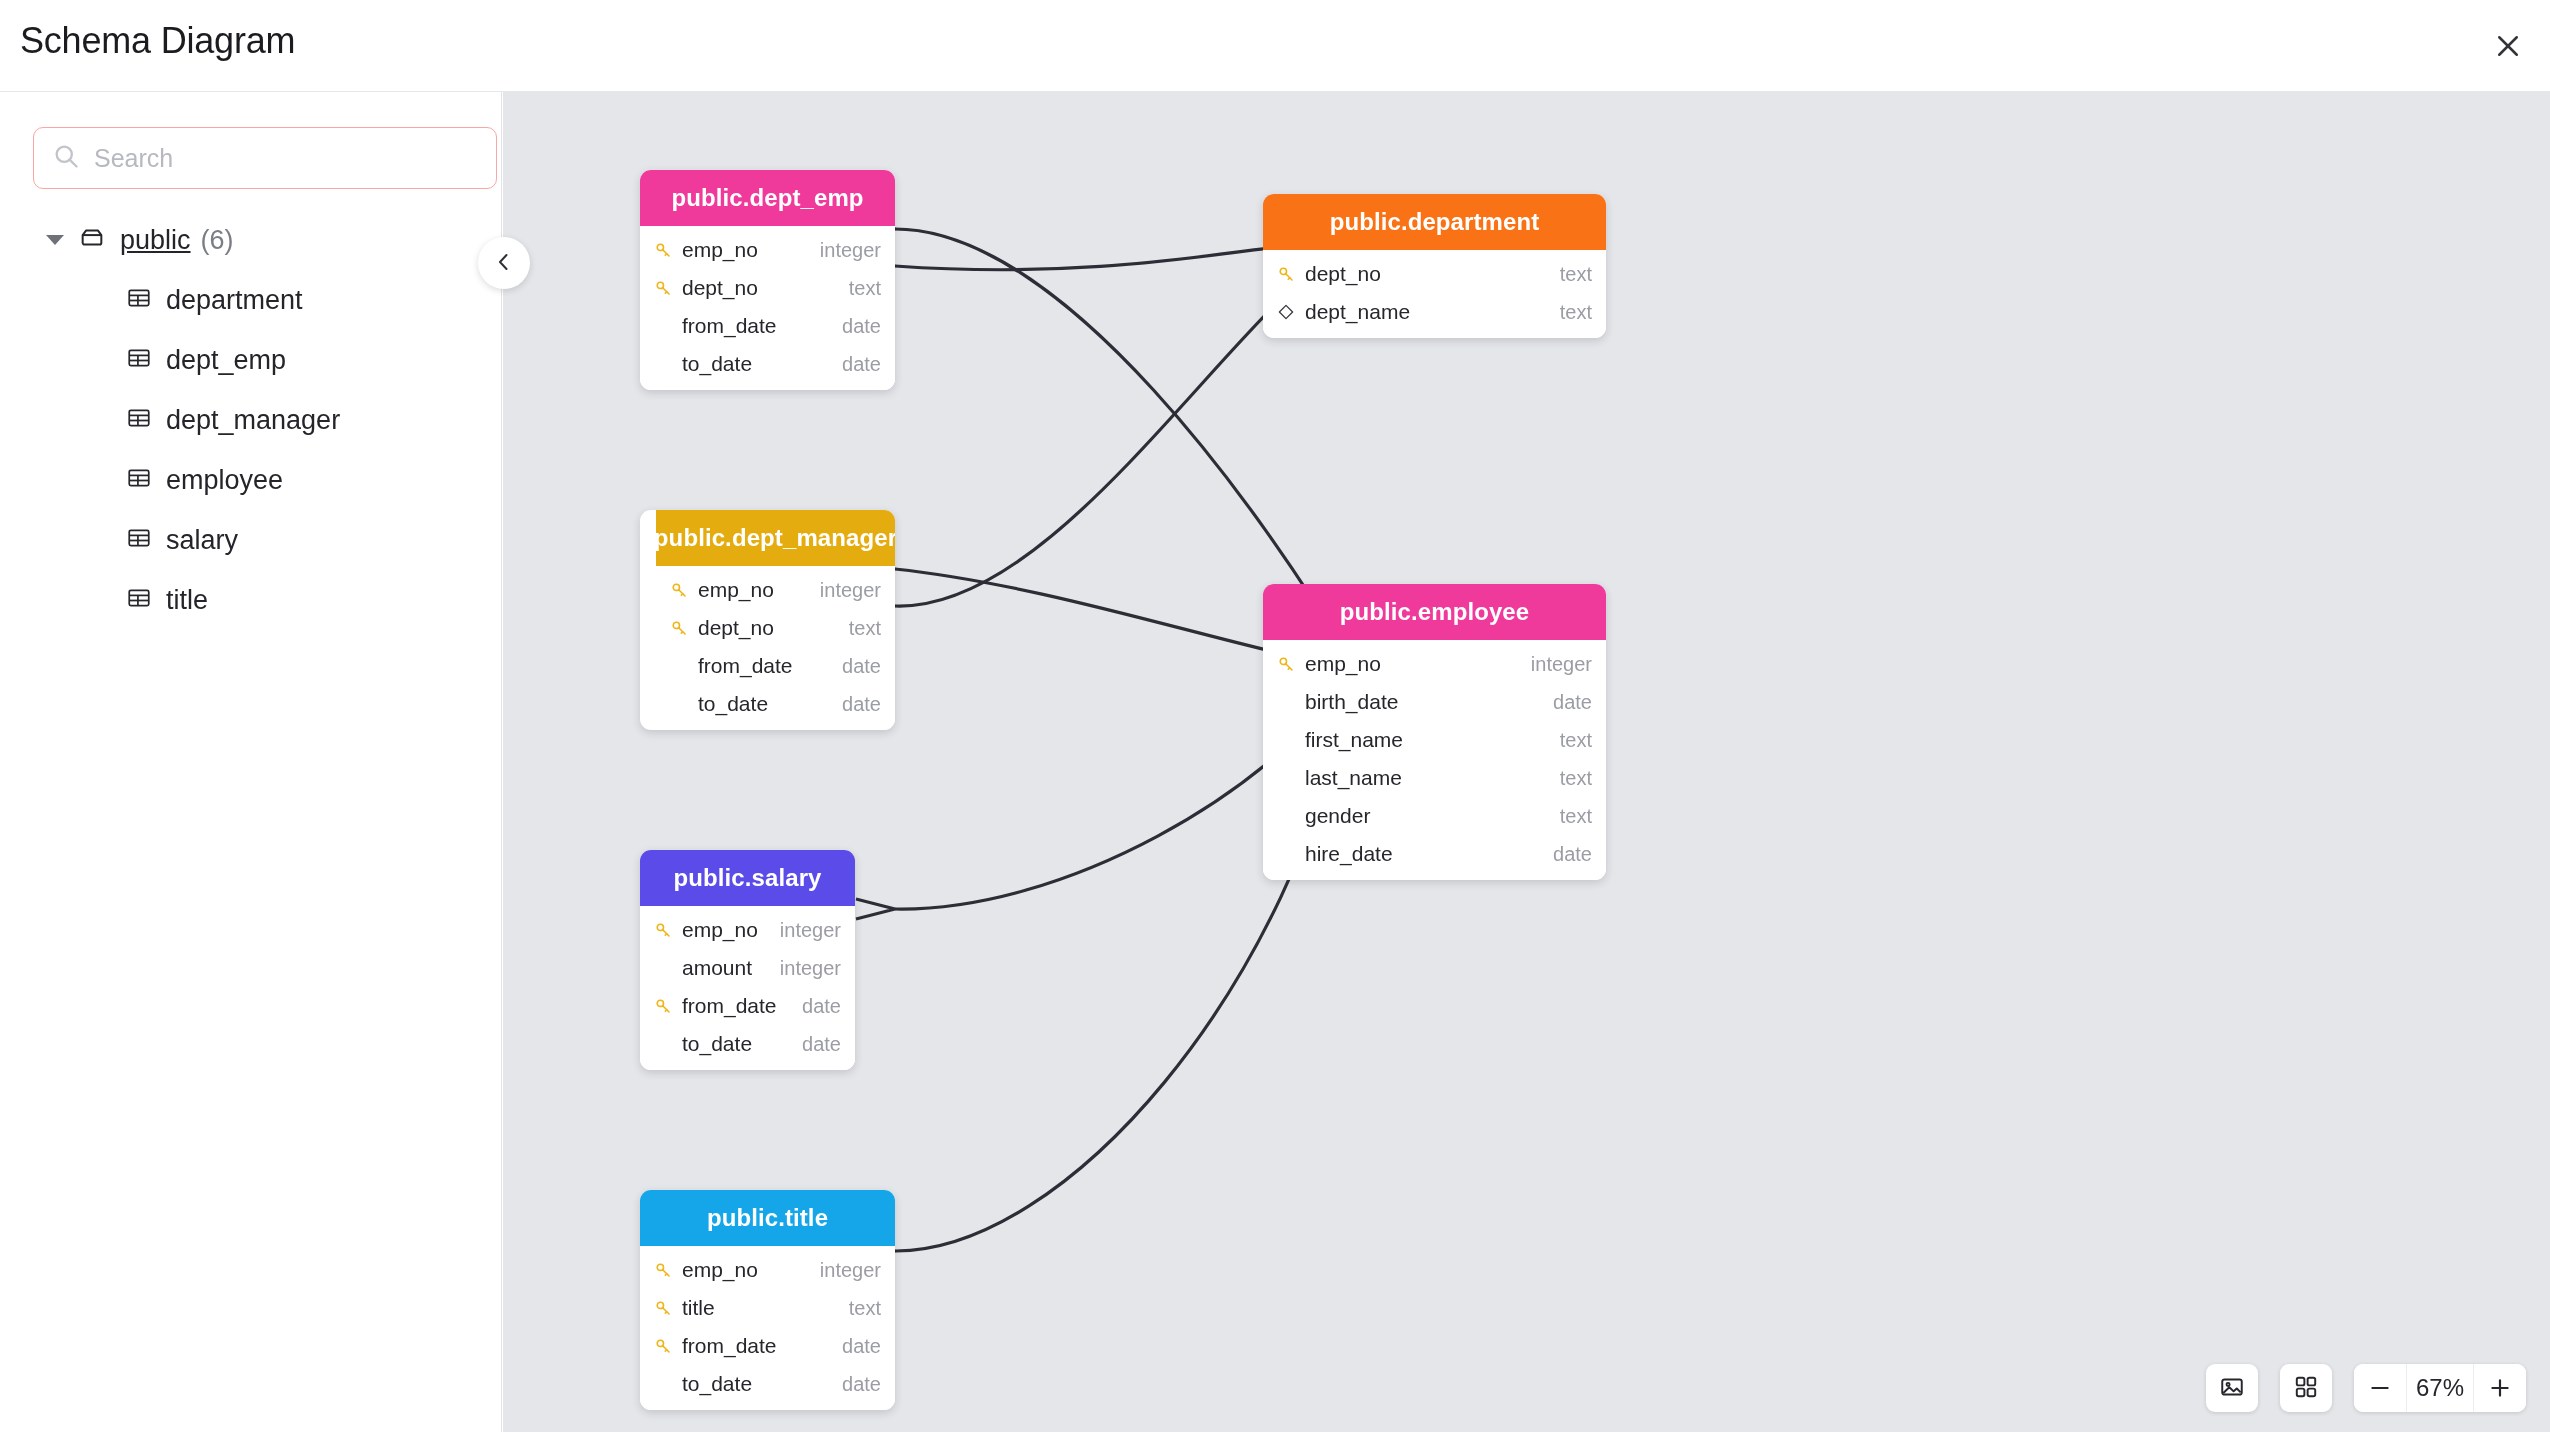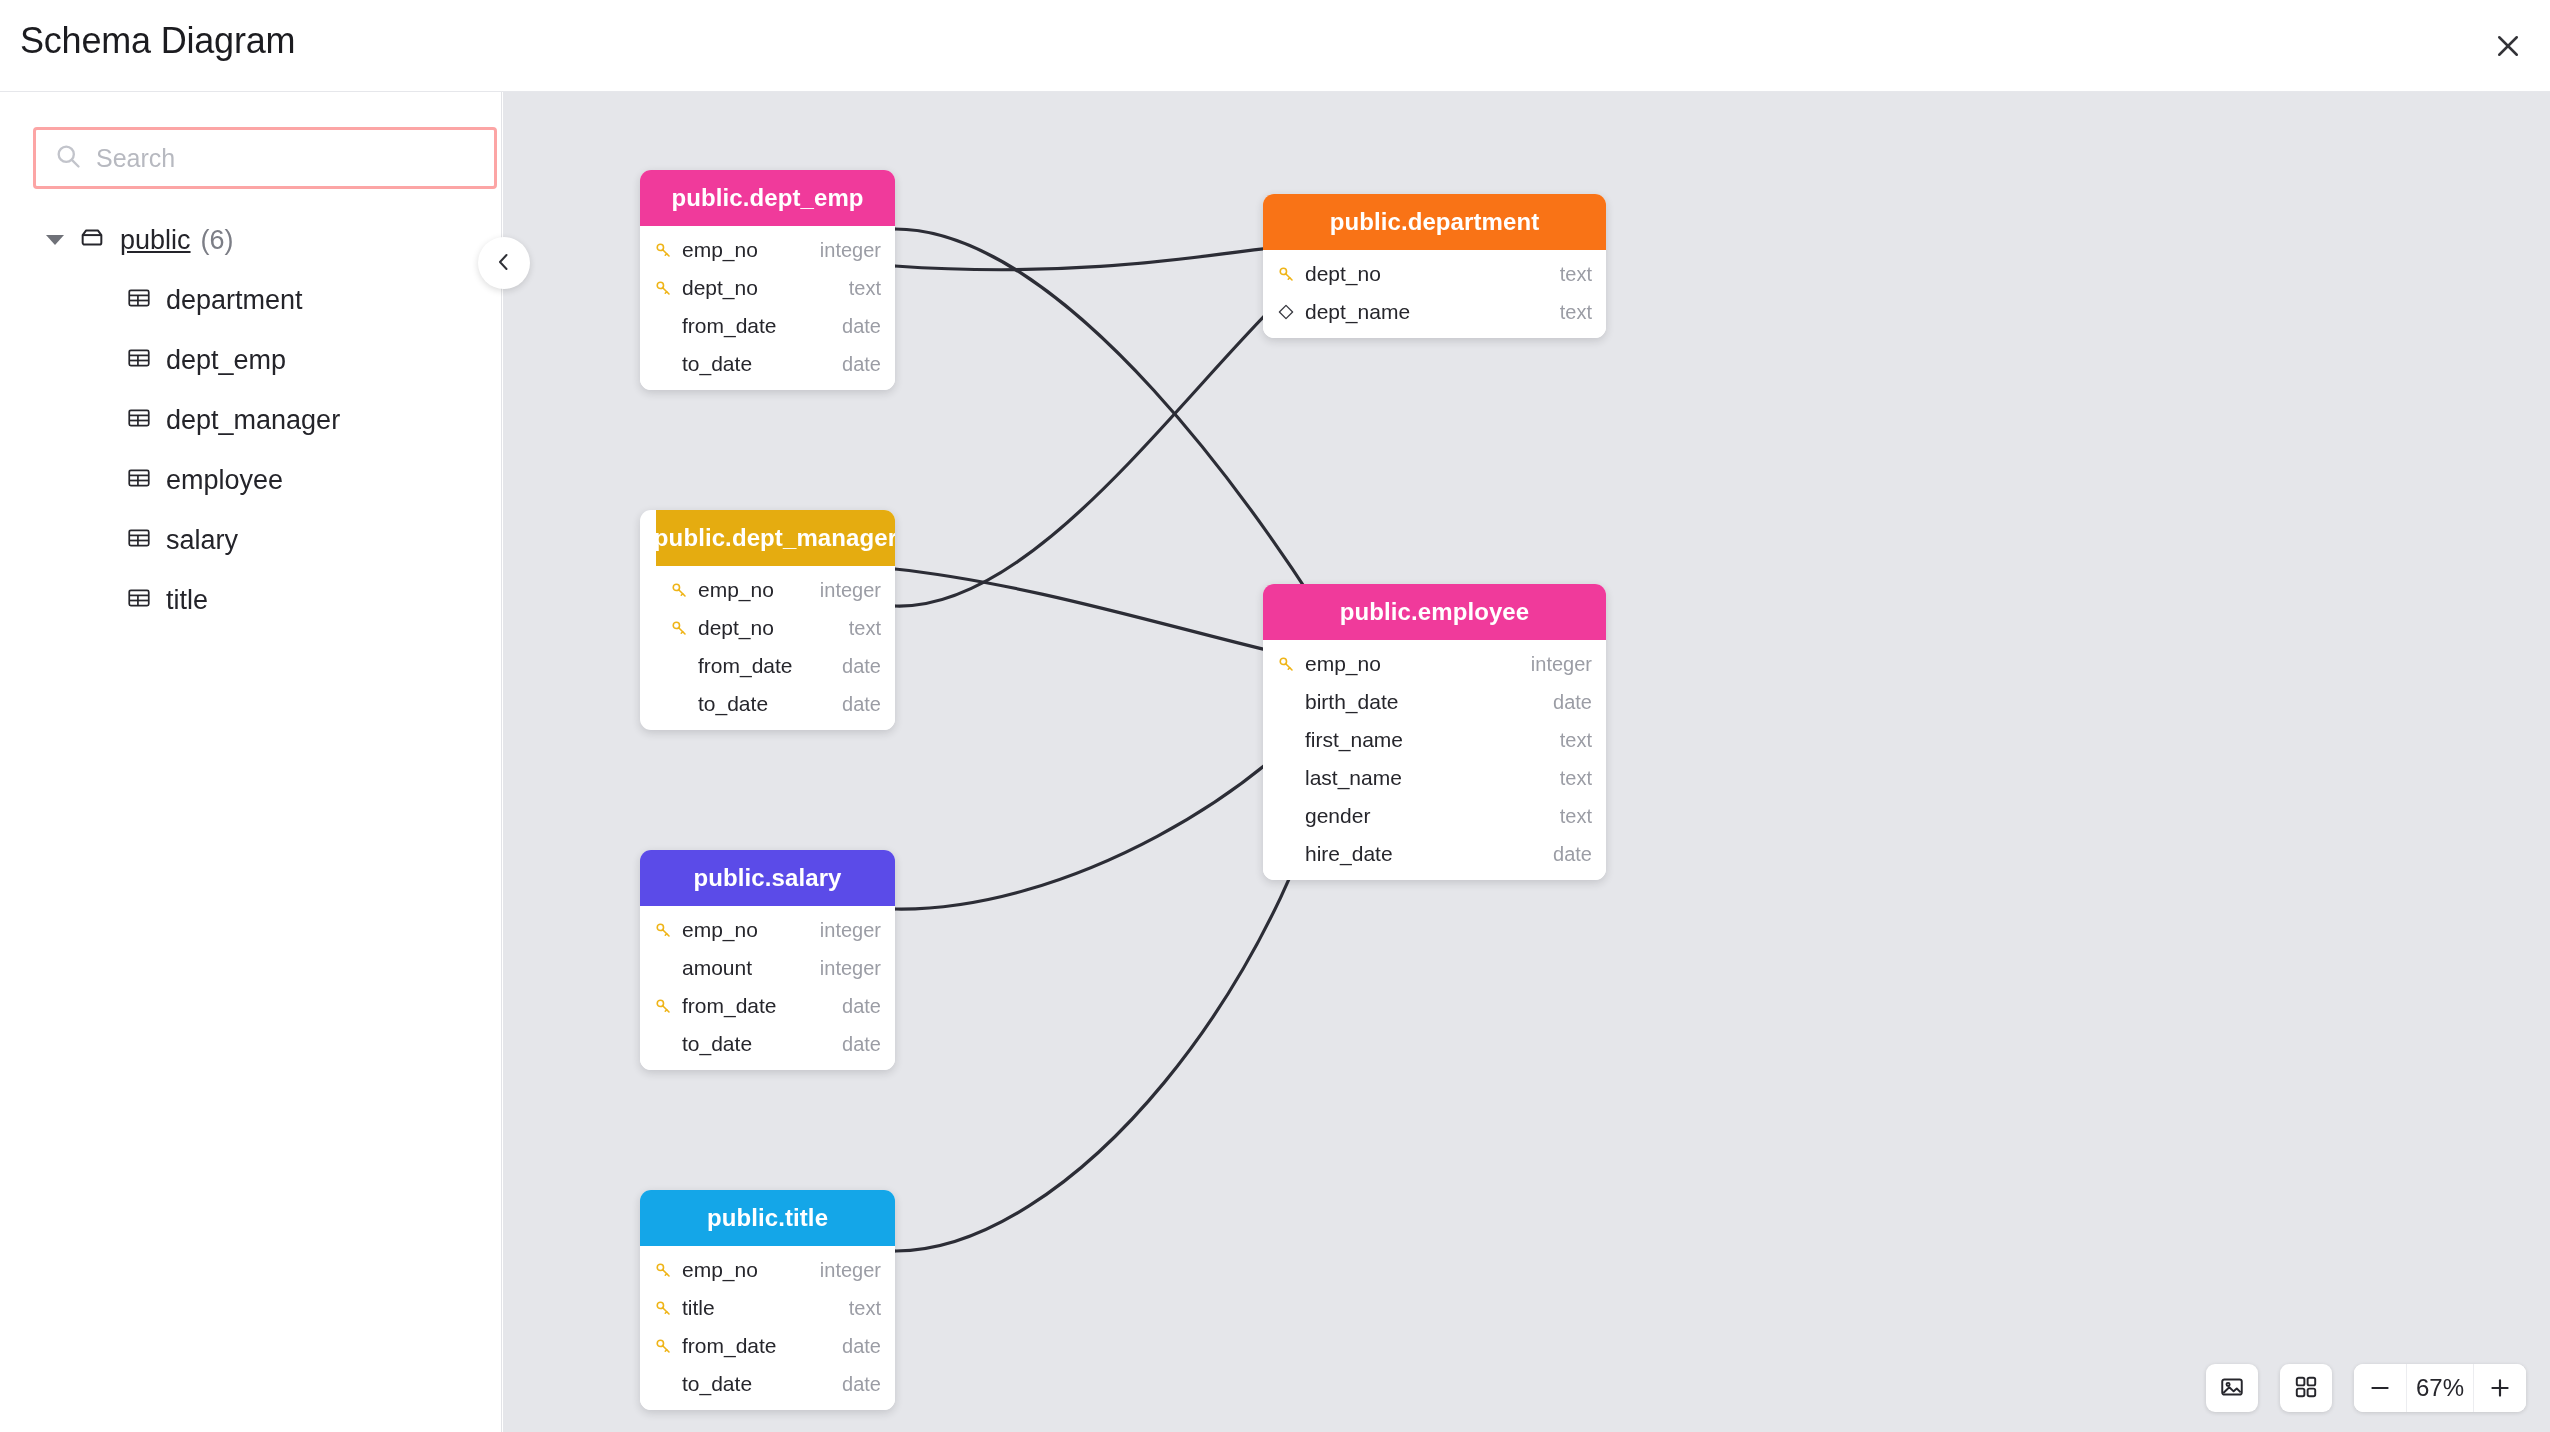--- a/index.html
+++ b/index.html
@@ -53,22 +53,22 @@
     height: 1340px;
     background: #ffffff;
     border-right: 1px solid #E2E3E7;
   }
   .search-wrap {
     position: absolute;
     left: 33px;
     top: 35px;
     width: 464px;
     height: 62px;
-    border: 3px solid #fca5a5;
-    border-radius: 4px;
+    border: 1px solid #fca5a5;
+    border-radius: 10px;
     background: #fff;
     display: flex;
     align-items: center;
     padding: 0 18px;
     gap: 14px;
   }
   .search-icon { flex: none; display: block; }
   .search-input {
     border: none;
     outline: none;
@@ -511,21 +511,21 @@
         <span class="col-type">text</span>
       </div>
       <div class="row">
         <span class="key-slot"></span>
         <span class="col-name">hire_date</span>
         <span class="col-type">date</span>
       </div>
     </div>
   </div>
 
-  <div class="card" style="left:137px; top:758px; width:255px;">
+  <div class="card" style="left:137px; top:758px; width:215px;">
     <div class="card-header" style="background:#5B4BE8;">public.salary</div>
     <div class="card-body">
       <div class="row">
         <span class="key-slot">
           <svg width="18" height="18" viewBox="0 0 24 24" fill="none" stroke="#EFB417" stroke-width="2.1" stroke-linecap="round">
               <circle cx="8.5" cy="8.5" r="4.2"></circle>
               <path d="M11.6 11.6 L20 20"></path>
               <path d="M17 17 L15 19"></path>
             </svg>
         </span>

